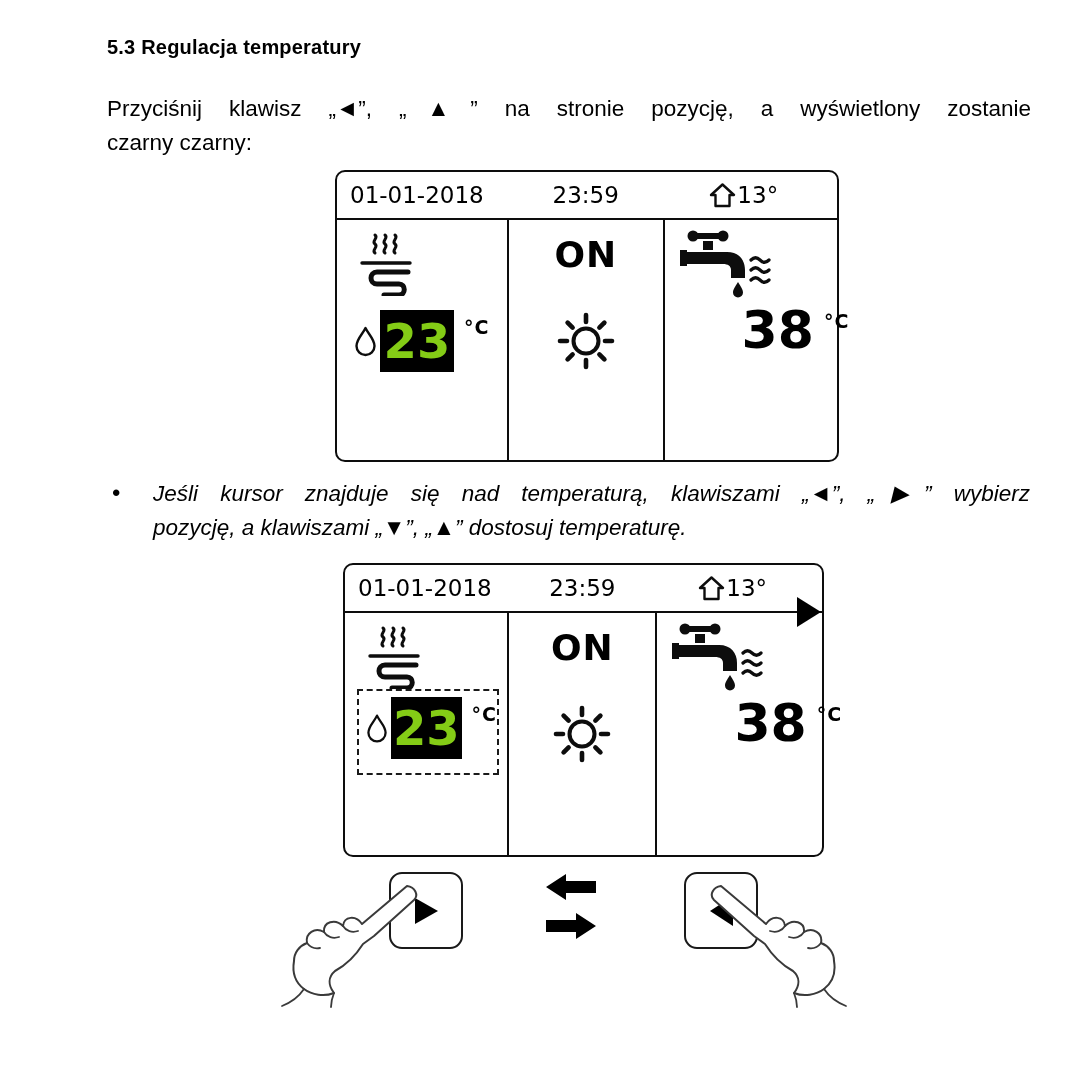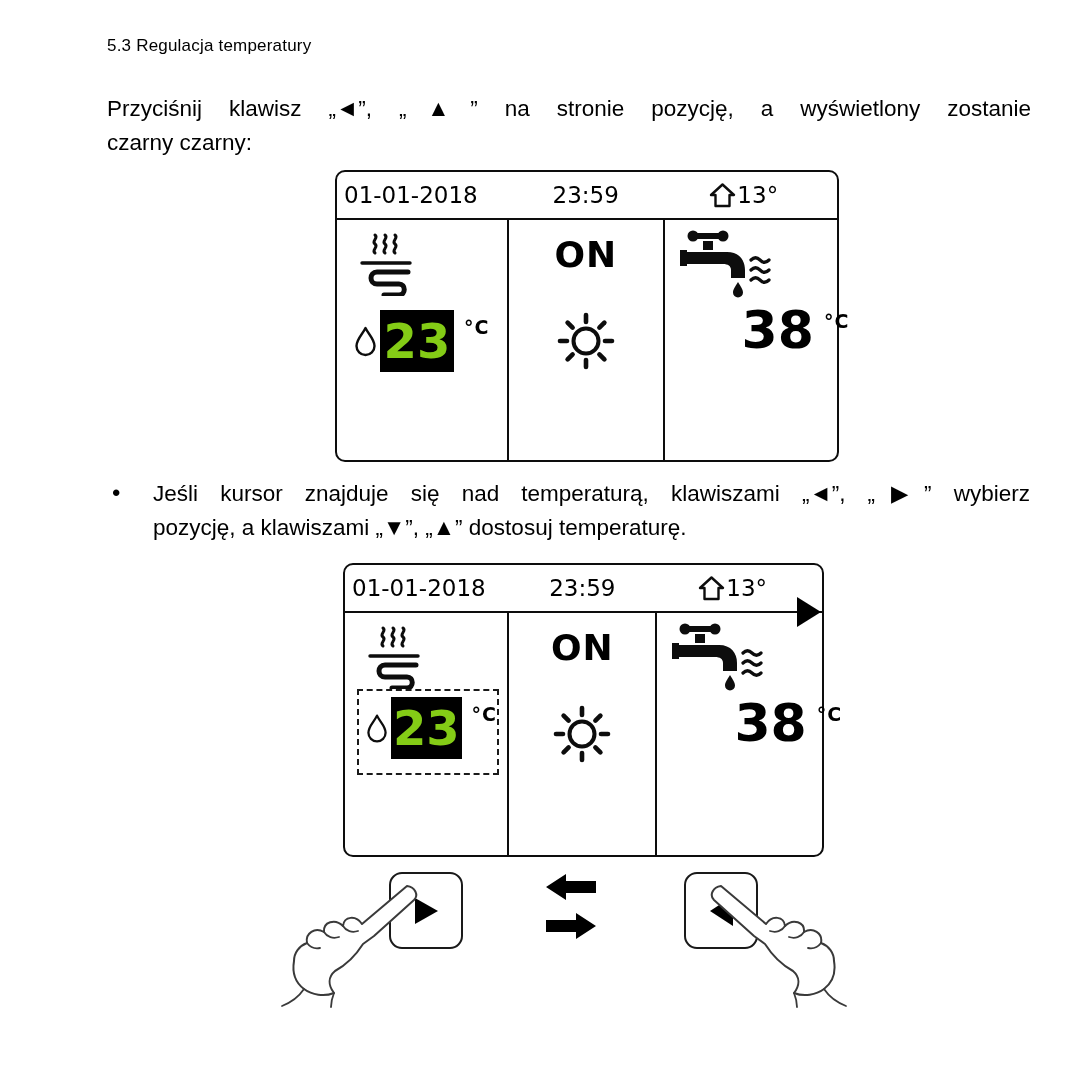--- a/index.html
+++ b/index.html
@@ -1,34 +1,34 @@
 <!DOCTYPE html>
 <html><head>
 <meta charset="utf-8">
 <style>
   html,body{margin:0;padding:0;background:#fff;}
   .page{position:relative;width:1076px;height:1065px;background:#fff;color:#000;
         font-family:"Liberation Sans",sans-serif;overflow:hidden;}
 
   
-  .heading{position:absolute;left:107px;top:36px;font-size:17px;font-weight:400;letter-spacing:.2px;}
+  .heading{position:absolute;left:107px;top:36px;font-size:20px;font-weight:700;letter-spacing:.2px;}
   .intro{position:absolute;left:107px;top:92px;width:924px;font-size:22.5px;line-height:34px;}
   .line-just{display:block;text-align:justify;text-align-last:justify;}
   .line-norm{display:block;text-align:left;}
   .bullet-wrap{position:absolute;left:112px;top:477px;width:920px;font-size:22.5px;line-height:34px;}
   .bullet-marker{position:absolute;left:0;top:-1px;font-size:24px;}
-  .bullet-text{margin-left:41px;width:877px;}
+  .bullet-text{margin-left:41px;width:877px;font-style:italic;}
 
   
   .panel{position:absolute;background:#fff;border:2.5px solid #0d0d0d;border-radius:10px;
          font-family:"DejaVu Sans","Liberation Sans",sans-serif;}
   .panel-1{left:335px;top:170px;width:500px;height:288px;}
   .panel-2{left:343px;top:563px;width:477px;height:290px;}
   .panel-header{height:46px;border-bottom:2.5px solid #0d0d0d;display:flex;align-items:center;font-size:23px;}
-  .ph-date{width:34%;padding-left:7px;box-sizing:border-box;}
+  .ph-date{width:34%;padding-left:13px;box-sizing:border-box;}
   .ph-time{width:31.5%;text-align:center;}
   .ph-out{width:34.5%;display:flex;align-items:center;justify-content:center;gap:1px;padding-right:14px;box-sizing:border-box;}
   .panel-body{position:relative;display:flex;height:calc(100% - 48.5px);}
   .col{position:relative;box-sizing:border-box;padding-left:24px;}
   .col-heat{width:34%;}
   .col-power{width:31.5%;border-left:2.5px solid #0d0d0d;border-right:2.5px solid #0d0d0d;}
   .col-dhw{width:34.5%;}
 
   .heat-icon{position:absolute;left:20px;top:10px;}
   .temp-row{display:flex;align-items:center;}

